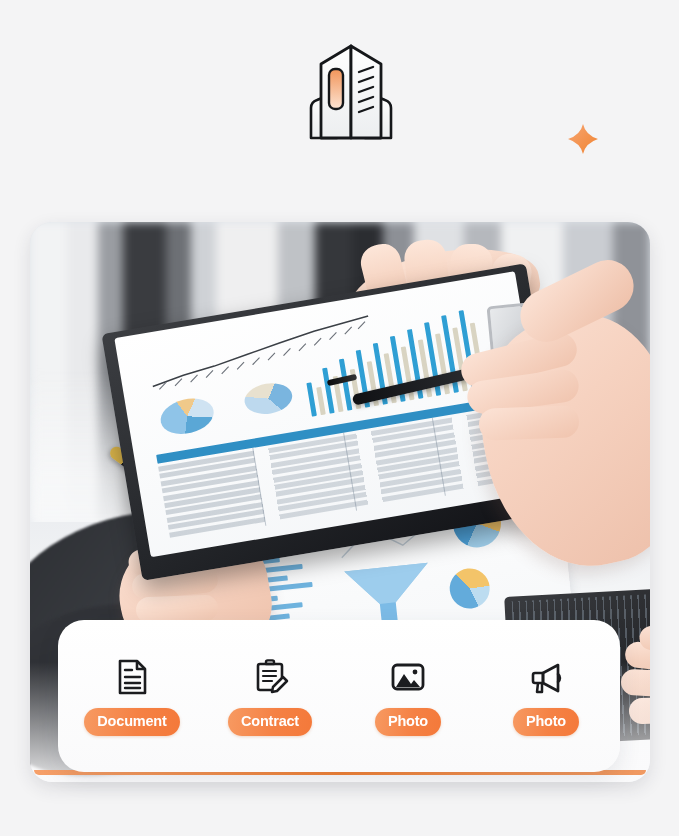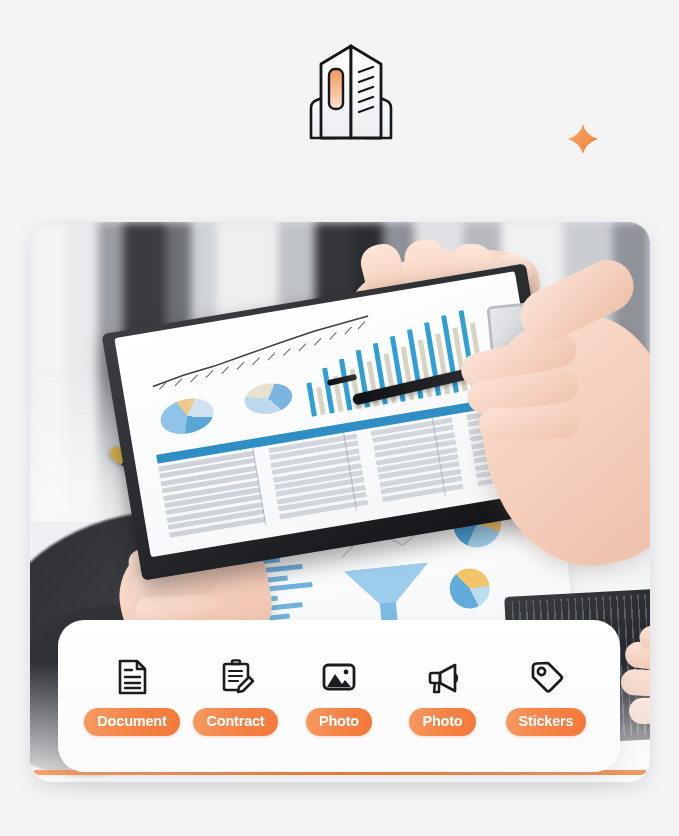--- a/index.html
+++ b/index.html
@@ -631,23 +631,14 @@
       <svg viewBox="0 0 40 40" width="40" height="40">
         <path d="M32 8 L17 16 V26 L32 34 Z" fill="none" stroke="#1b1c1f" stroke-width="2.7" stroke-linejoin="round"></path>
         <path d="M17 16 H9 A2 2 0 0 0 7 18 V24 A2 2 0 0 0 9 26 H17 Z" fill="none" stroke="#1b1c1f" stroke-width="2.6" stroke-linejoin="round"></path>
         <path d="M12 26 L11 35 H16 L16 26" fill="none" stroke="#1b1c1f" stroke-width="2.5" stroke-linejoin="round"></path>
         <path d="M32 17 A5 5 0 0 1 32 25" fill="none" stroke="#1b1c1f" stroke-width="2.5" stroke-linecap="round"></path>
       </svg>
     </div>
     <span class="pill">Photo</span>
   </div>
 
-  <div class="badge">
-    <div class="badge-icon">
-      <svg viewBox="0 0 40 40" width="40" height="40">
-        <path d="M7 10 A3.5 3.5 0 0 1 10.5 6.5 L22 6 L35 19 A2.5 2.5 0 0 1 35 22.5 L24 33.5 A2.5 2.5 0 0 1 20.5 33.5 L7 20 Z" fill="none" stroke="#1b1c1f" stroke-width="2.7" stroke-linejoin="round"></path>
-        <circle cx="15.5" cy="14.5" r="3.6" fill="none" stroke="#1b1c1f" stroke-width="2.6"></circle>
-      </svg>
-    </div>
-    <span class="pill">Stickers</span>
-  </div>
 
 </div>
 
 </body></html>

